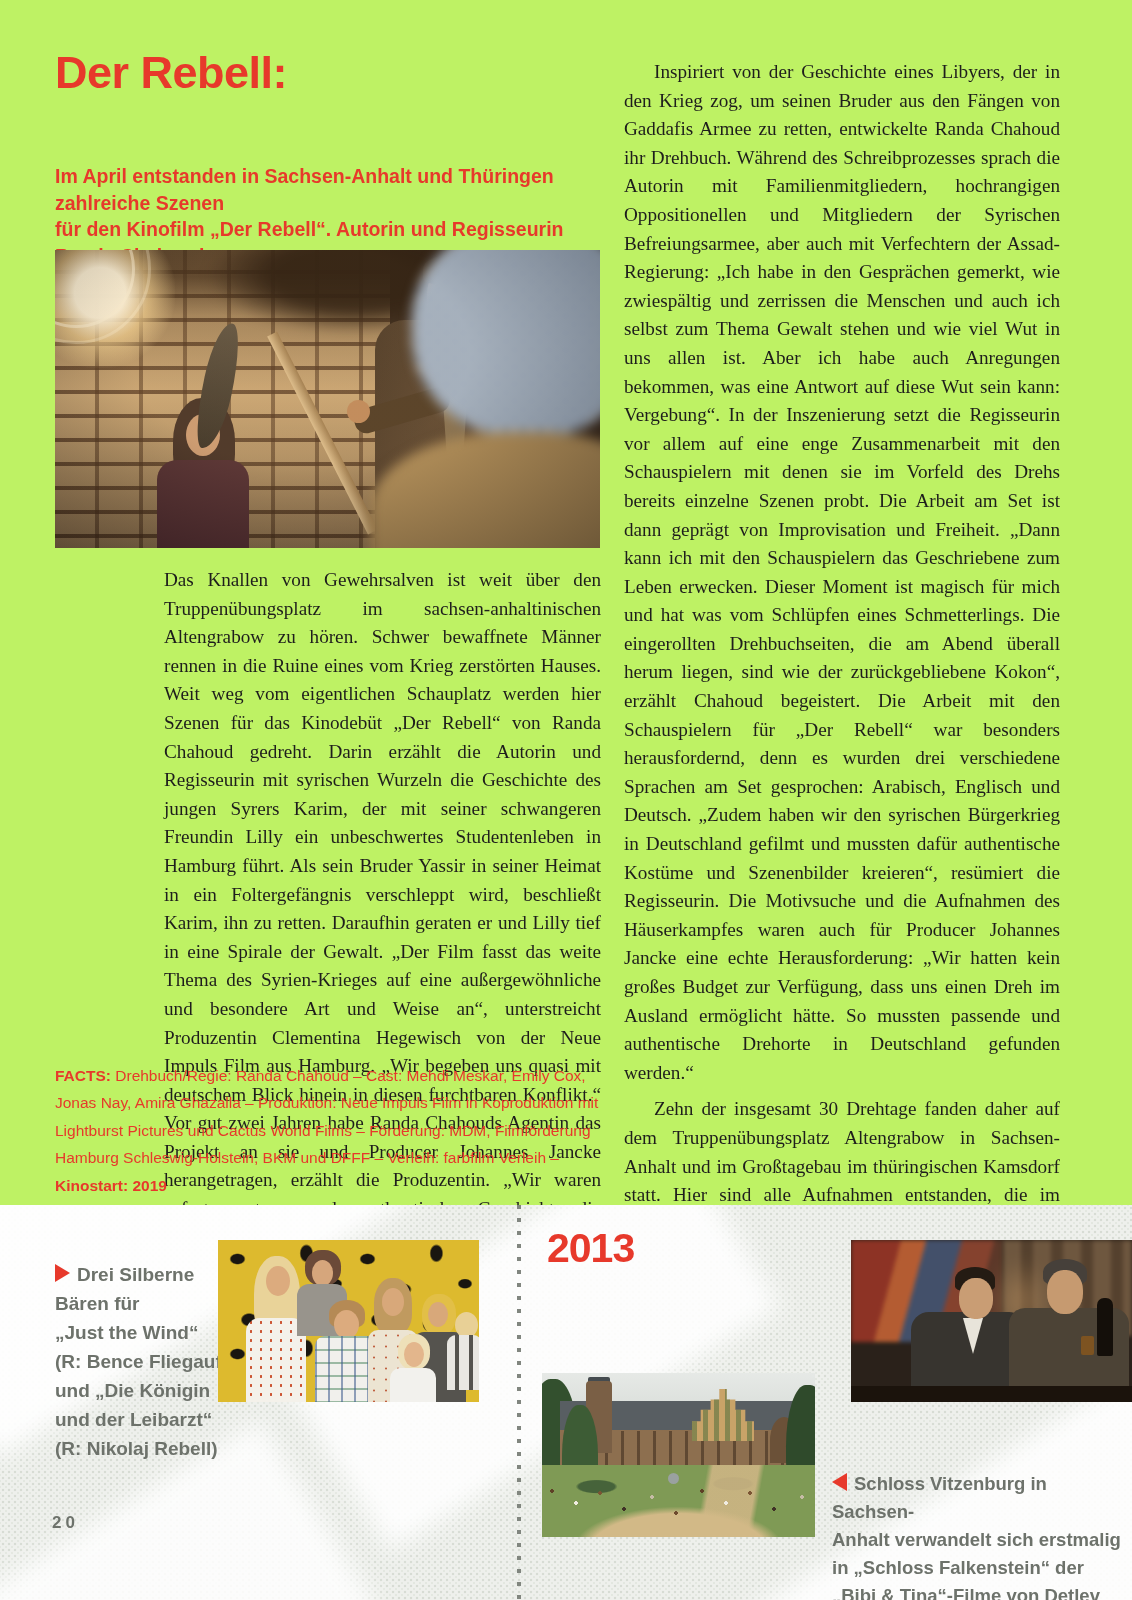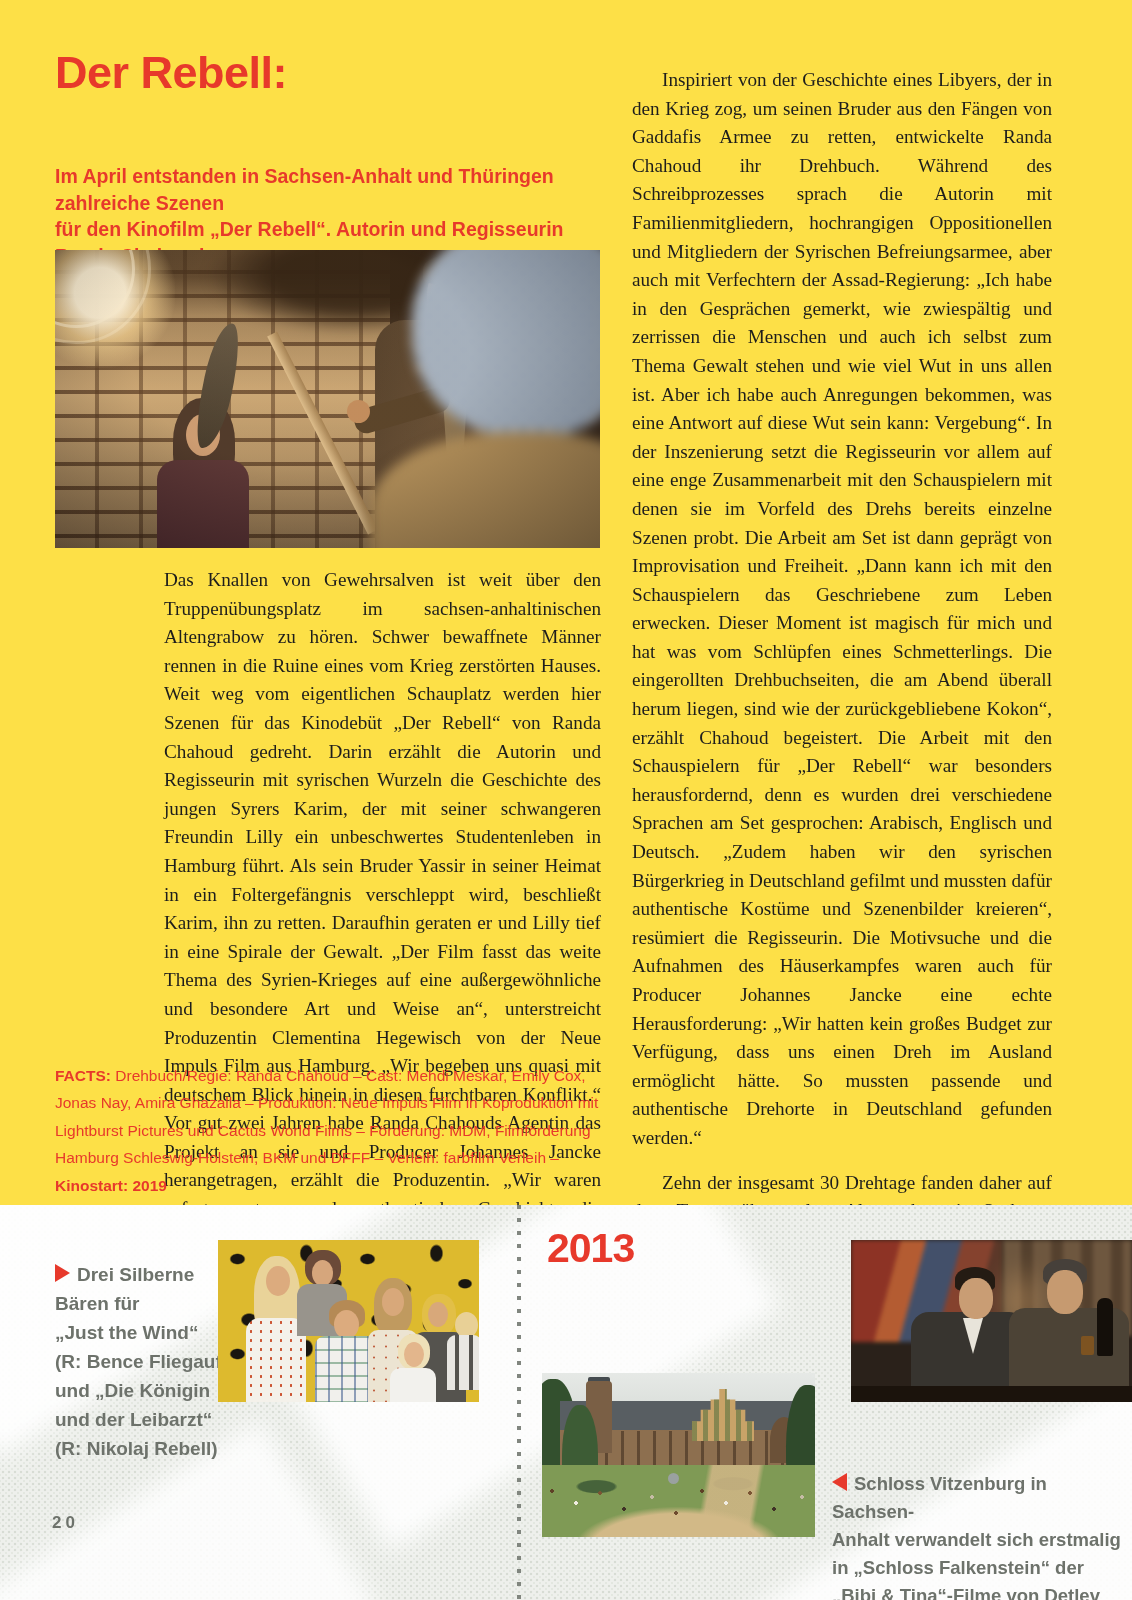--- a/index.html
+++ b/index.html
@@ -1,30 +1,30 @@
 <!DOCTYPE html>
 <html lang="de"><head>
 <meta charset="utf-8">
 <style>
   html,body{margin:0;padding:0;background:#ffffff;}
-  .page{position:relative;width:1132px;height:1600px;background:#fde047;overflow:hidden;
+  .page{position:relative;width:1132px;height:1600px;background:#bef264;overflow:hidden;
         font-family:"Liberation Sans",sans-serif;}
   .abs{position:absolute;}
 
   
   .title{left:55px;top:46px;color:var(--red);font-weight:bold;font-size:45px;line-height:54px;letter-spacing:-0.5px;margin:0;}
   .standfirst{left:55px;top:163px;width:552px;color:var(--red);font-weight:bold;
               font-size:19.5px;line-height:26.5px;white-space:pre-line;margin:0;}
 
   
   .bodycopy{font-family:"Liberation Serif",serif;color:#1e1e1c;font-size:19.2px;line-height:28.6px;
             text-align:justify;hyphens:auto;}
   .leftcol{left:164px;top:566px;width:437px;}
   .rightcol{left:616px;top:50px;width:452px;}
-  .rightcol p{margin:16px;}
+  .rightcol p{margin:8px;}
   .rightcol p.indent{text-indent:30px;}
 
   
   .facts{left:55px;top:1046px;width:552px;color:var(--red);font-size:15.5px;line-height:27.5px;font-weight:normal;}
   .facts b{font-weight:bold;}
 
   
   .photo{overflow:hidden;}
   .photo-main{left:55px;top:250px;width:545px;height:298px;background:#2b2019;}
   .pm-wall{left:0;top:0;width:335px;height:298px;background-color:#c4a476;

